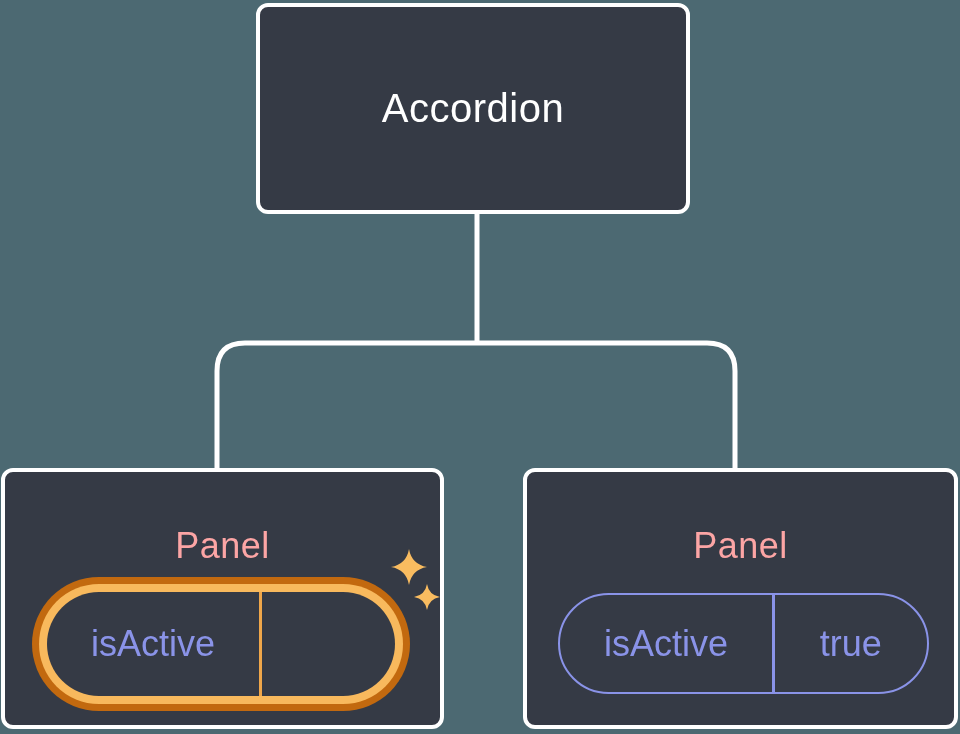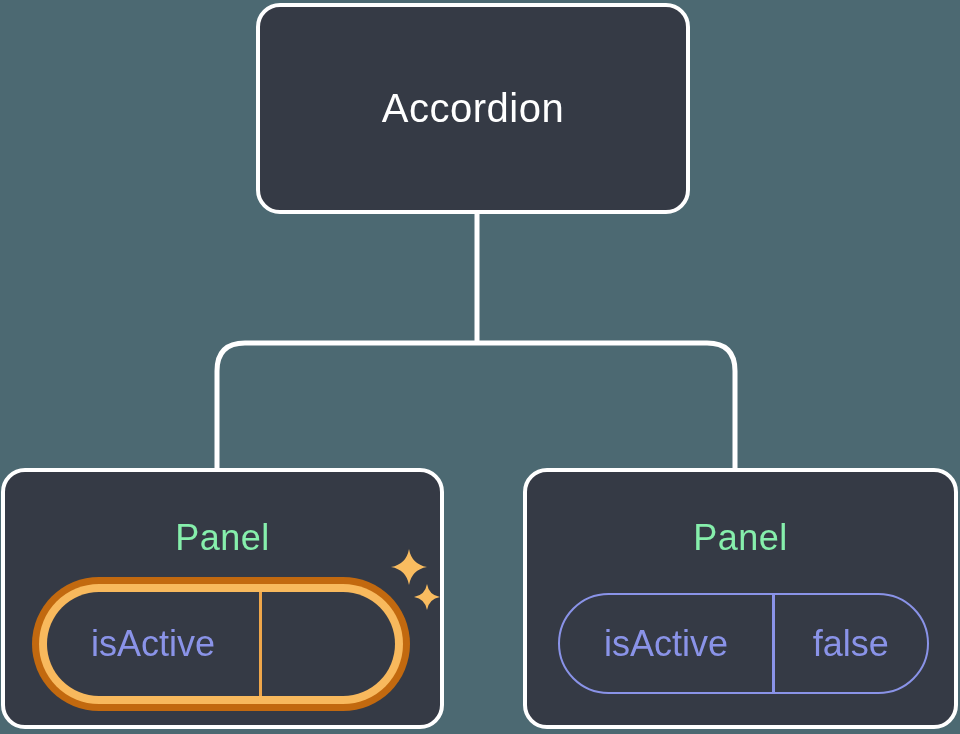--- a/index.html
+++ b/index.html
@@ -8,35 +8,35 @@
     position:relative;
     width:960px;height:734px;
     background:var(--background,#4C6972);
     overflow:hidden;
   }
   .connectors{position:absolute;left:0;top:0;}
   .node{
     position:absolute;
     background:var(--node_fill,#353A45);
     border:4px solid var(--node_border,#fff);
-    border-radius:24px;
+    border-radius:12px;
     box-sizing:border-box;
   }
   .node-root{
     left:256px;top:3px;width:434px;height:211px;
     display:flex;align-items:center;justify-content:center;
   }
   .root-label{
     color:#fff;font-size:40px;font-weight:500;letter-spacing:.5px;
   }
   .node-panel-left{left:1px;top:468px;width:443px;height:261px;}
   .node-panel-right{left:523px;top:468px;width:435px;height:261px;}
   .panel-title{
-    position:absolute;top:44px;left:0;width:100%;
-    text-align:center;color:#86efac;font-size:36px;font-weight:500;
+    position:absolute;top:52px;left:0;width:100%;
+    text-align:center;color:#fca5a5;font-size:36px;font-weight:500;
     line-height:44px;letter-spacing:.5px;
   }
   
   .pill-glow{
     position:absolute;left:27px;top:105px;width:378px;height:134px;
     background:var(--highlight_outer,#C2690F);
     border-radius:67px;padding:7px;box-sizing:border-box;
   }
   .pill-amber{
     width:100%;height:100%;
@@ -103,17 +103,17 @@
       <path d="M38,38 Q39.9,49.1 51,51 Q39.9,52.9 38,64 Q36.1,52.9 25,51 Q36.1,49.1 38,38 Z" fill="#F9BC60"></path>
     </svg>
   </div>
 
   <div class="node node-panel-right">
     <div class="panel-title">Panel</div>
 
     <div class="pill-plain">
       <div class="cell cell-name">isActive</div>
       <div class="divider"></div>
-      <div class="cell cell-value">false</div>
+      <div class="cell cell-value">true</div>
     </div>
   </div>
 
 </div>
 
 </body></html>

